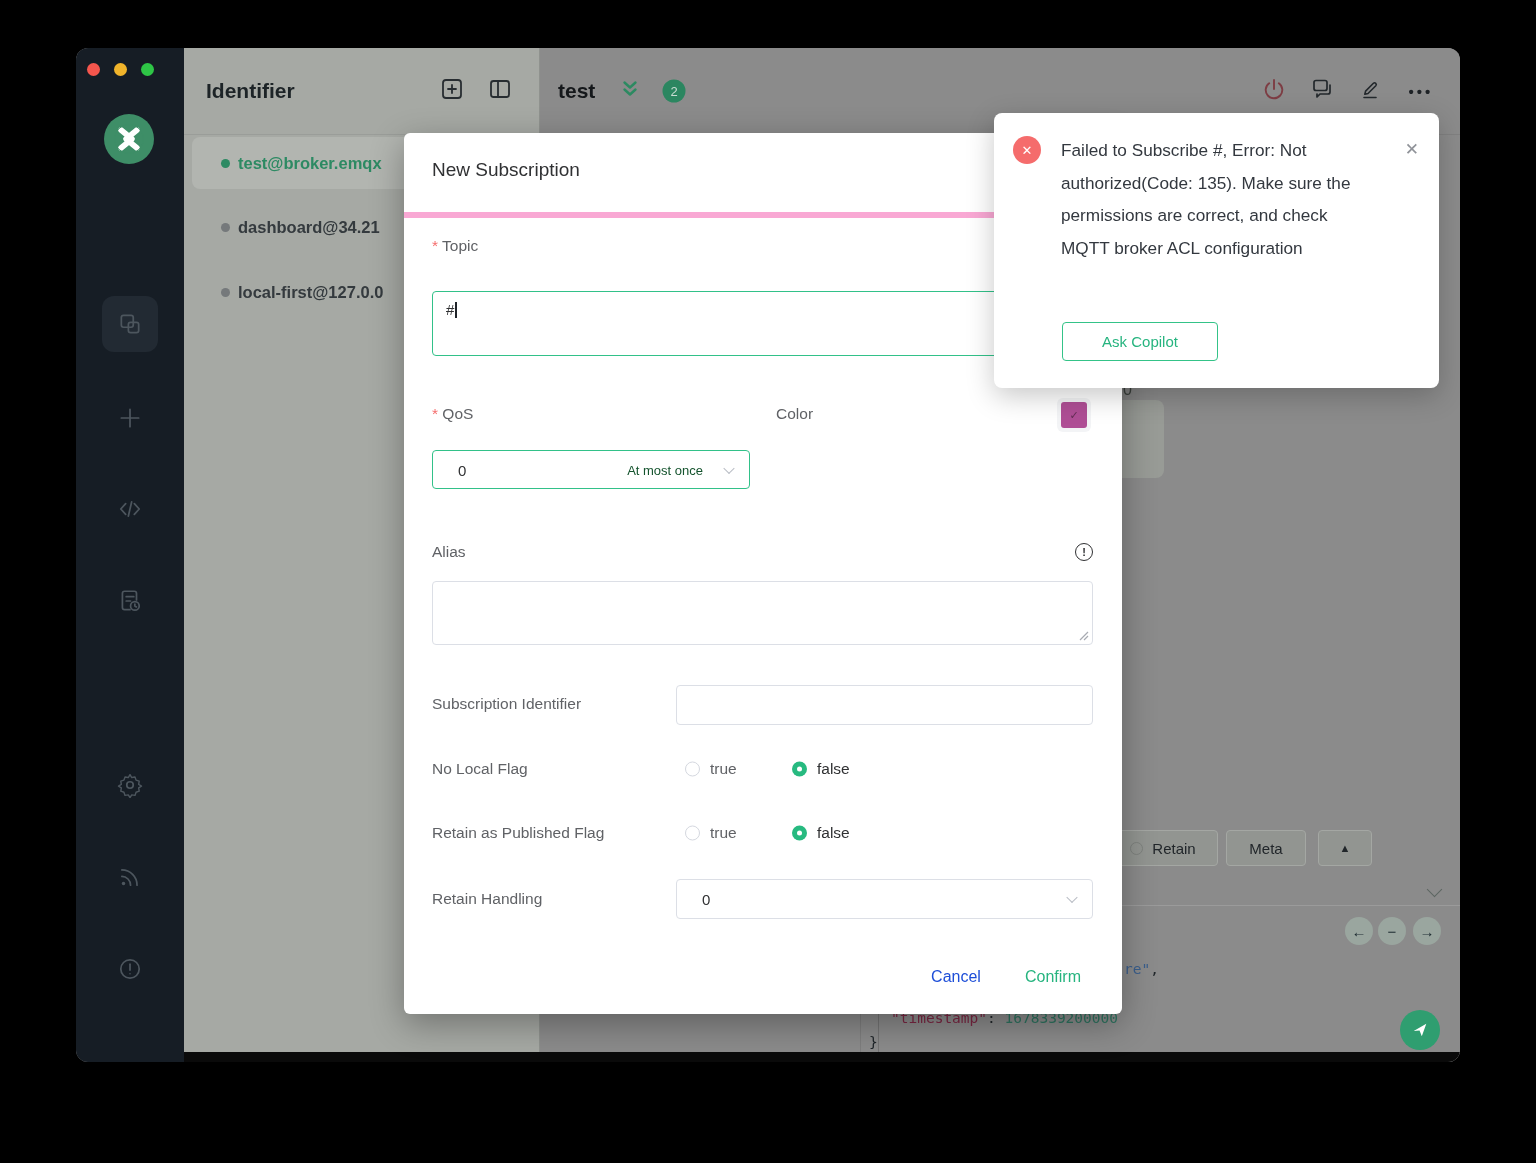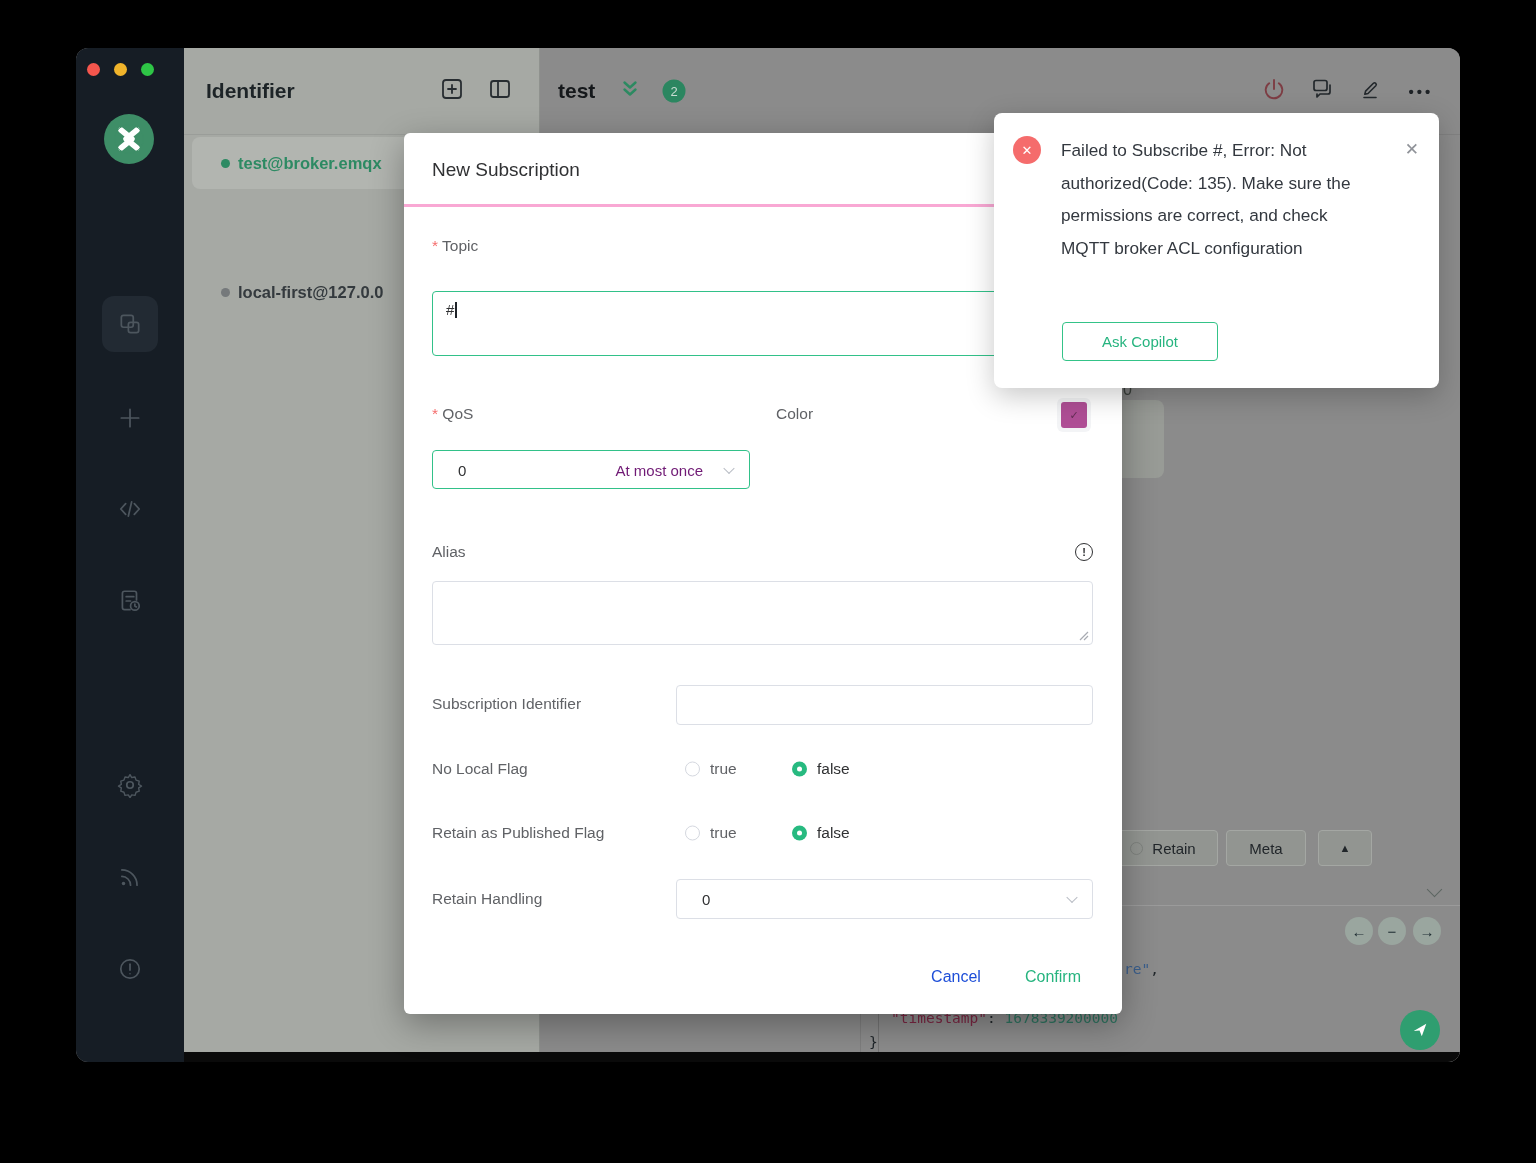--- a/index.html
+++ b/index.html
@@ -68,30 +68,30 @@
   .code .guide { position:absolute; left:17px; top:48px; width:1px; height:96px; background:#747474; }
   .cl { position:absolute; white-space:pre; }
   .tok-str { color:#3a5e8c; } .tok-key { color:#7c2743; } .tok-num { color:#2e7460; } .tok-p { color:#20262a; }
   .fab { position:absolute; left:1216px; top:962px; width:40px; height:40px; border-radius:50%;
          background:#2f9e70; display:flex; align-items:center; justify-content:center; z-index:2; }
   .bottom-strip { position:absolute; left:0; right:0; bottom:0; height:10px; background:#0a0a0a; z-index:3; }
 
   
   .modal { position:absolute; left:220px; top:85px; width:718px; height:881px; background:#fff;
            border-radius:6px; box-shadow:0 10px 34px rgba(0,0,0,.32); z-index:30; }
-  .modal-header { position:absolute; left:0; top:0; width:100%; height:74px; border-bottom:3px solid #f9a8d4; }
+  .modal-header { position:absolute; left:0; top:0; width:100%; height:85px; border-bottom:6px solid #f9a8d4; }
   .modal-title { position:absolute; left:28px; top:37px; transform:translateY(-50%); font-size:19px; color:#303133; }
   .f-label { position:absolute; font-size:15.5px; color:#606266; }
   .req::before { content:"* "; color:#f56c6c; }
   .field { position:absolute; border:1px solid #dcdfe6; border-radius:4px; background:#fff; }
   .field.focus { border:1.4px solid #32c189; }
   .topic-val { position:absolute; left:13px; top:9px; font-size:15px; color:#303133; }
   .caret { display:inline-block; width:1.5px; height:16px; background:#1f2329; vertical-align:-3px; margin-left:1px; }
   .sel-num { position:absolute; left:25px; top:50%; transform:translateY(-50%); font-size:15px; color:#303133; }
-  .sel-txt { position:absolute; right:46px; top:50%; transform:translateY(-50%); font-size:15px; color:#701a75; }
+  .sel-txt { position:absolute; right:46px; top:50%; transform:translateY(-50%); font-size:13px; color:#14532d; }
   .sel-chev { position:absolute; right:16px; top:50%; width:8px; height:8px;
               border-right:1.6px solid #b9bdc5; border-bottom:1.6px solid #b9bdc5;
               transform:translateY(-70%) rotate(45deg); }
   .swatch-wrap { position:absolute; left:653px; top:265px; width:34px; height:34px; background:#f3f4f6;
                  border-radius:6px; display:flex; align-items:center; justify-content:center; }
   .swatch { width:26px; height:26px; border-radius:3px; display:flex; align-items:center;
             justify-content:center; color:rgba(0,0,0,.45); font-size:11px; }
   .color-val { position:absolute; left:18px; top:50%; transform:translateY(-50%); font-size:15px; color:#606266; }
   .resize-h { position:absolute; right:3px; bottom:3px; }
   .radio { position:absolute; width:15px; height:15px; border-radius:50%; top:50%; transform:translateY(-50%); }
@@ -196,20 +196,24 @@
           <svg width="25" height="24" viewBox="0 0 24 24">
             <rect x="3" y="4" width="18" height="16" rx="2.5"></rect>
               <path d="M10 4 v16"></path>
           </svg>
         </div>
       </div>
       <div class="conn-item selected" style="top:89px;">
         <span class="c-dot"></span>
         <span class="c-label">test@broker.emqx</span>
       </div>
+      <div class="conn-item" style="top:153px;">
+        <span class="c-dot"></span>
+        <span class="c-label">dashboard@34.21</span>
+      </div>
       <div class="conn-item" style="top:218px;">
         <span class="c-dot"></span>
         <span class="c-label">local-first@127.0.0</span>
       </div>
     </div>
 
     <div class="main-header"></div>
     <div class="mh-title">test</div>
     <div class="mh-pos hdr-svg" style="left:446px;">
       <svg width="20" height="20" viewBox="0 0 20 20">

